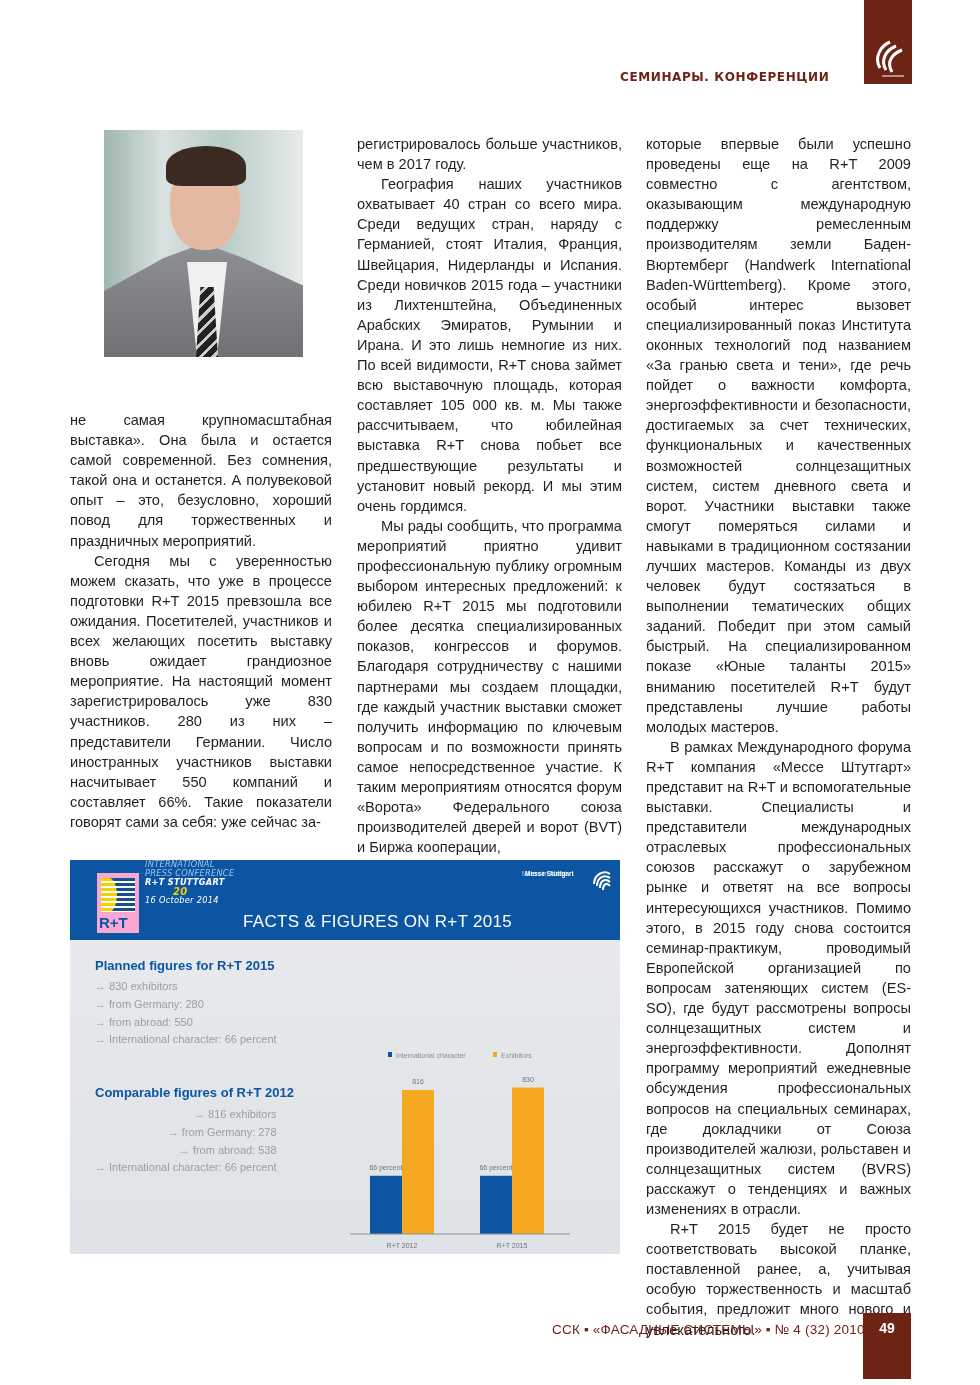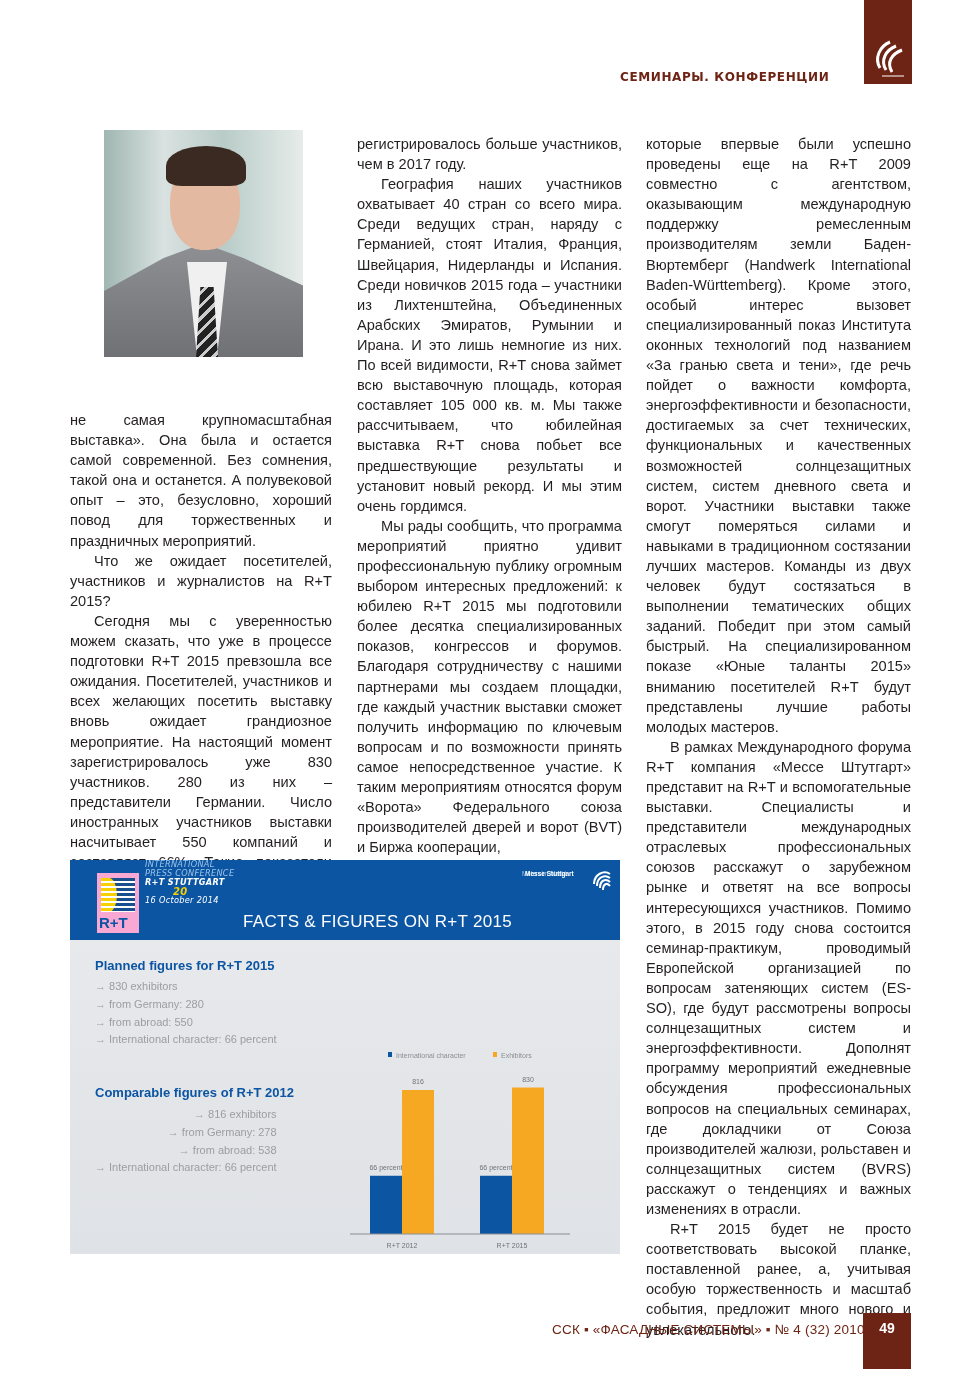--- a/index.html
+++ b/index.html
@@ -33,21 +33,21 @@
   .conf-text .date { color:#fff; }
   .slide-title { position:absolute; left:173px; top:52px; font-size:17px; color:#fff; letter-spacing:0.3px;text-align:right; }
   .slogan { position:absolute; left:452px; top:10px; font-size:6.5px; color:#9dc4e9; }
   .messe { position:absolute; left:525px; top:10px; font-size:6.5px; color:#fff; font-weight:bold; }
   .ms-logo { position:absolute; left:519px; top:8px; }
   .slide-body { position:absolute; left:0; top:80px; width:550px; height:314px; }
   .fig-head { position:absolute; left:25px; font-size:13px; color:#0c55a3; font-weight:bold; }
   .fig-list { position:absolute; left:25px; font-size:11px; line-height:17.8px; color:#9a9da2; margin:0; padding:0; list-style:none; }
   .chart { position:absolute; left:268px; top:104px; }
   .footer { position:absolute; left:552px; top:1322px; font-size:13.5px; color:#6e2414; letter-spacing:0.2px; }
-  .page-tab { position:absolute; left:863px; top:1313px; width:48px; height:56px; background:#6e2414; }
+  .page-tab { position:absolute; left:863px; top:1313px; width:48px; height:66px; background:#6e2414; }
   .page-num { position:absolute; left:0; width:48px; top:7px; text-align:center; color:#fff; font-weight:bold; font-size:14px; }
 </style>
 </head>
 <body>
 
 <div class="brand-tab">
   <svg width="36" height="40" viewBox="0 0 36 40">
     <path d="M10 30 C4 20 10 8 20 4" stroke="#fff" stroke-width="3" fill="none"></path>
     <path d="M16 32 C10 22 16 12 26 8" stroke="#fff" stroke-width="3" fill="none"></path>
     <path d="M22 34 C16 24 22 16 32 12" stroke="#fff" stroke-width="3" fill="none"></path>
@@ -59,21 +59,20 @@
 <div class="photo">
   <div class="suit"></div>
     <div class="shirt"></div>
     <div class="tie"></div>
   <div class="head"></div>
     <div class="hair"></div>
 </div>
 
 <div class="col" id="c1">
     <p style="hyphens: auto;">не самая крупномасштабная выставка». Она была и остается самой современной. Без сомнения, такой она и останется. А полувековой опыт – это, безусловно, хороший повод для торжественных и праздничных мероприятий.</p>
-    <p class="ind" style="hyphens: auto;">Что же ожидает посетителей, участников и журналистов на R+T 2015?</p>
     <p class="ind" style="hyphens: auto;">Сегодня мы с уверенностью можем сказать, что уже в процессе подготовки R+T 2015 превзошла все ожидания. Посетителей, участников и всех желающих посетить выставку вновь ожидает грандиозное мероприятие. На настоящий момент зарегистрировалось уже 830 участников. 280 из них – представители Германии. Число иностранных участников выставки насчитывает 550 компаний и составляет 66%. Такие показатели говорят сами за себя: уже сейчас за-</p>
   </div>
 <div class="col" id="c2">
     <p style="hyphens: auto;">регистрировалось больше участников, чем в 2017 году.</p>
     <p class="ind" style="hyphens: auto;">География наших участников охватывает 40 стран со всего мира. Среди ведущих стран, наряду с Германией, стоят Италия, Франция, Швейцария, Нидерланды и Испания. Среди новичков 2015 года – участники из Лихтенштейна, Объединенных Арабских Эмиратов, Румынии и Ирана. И это лишь немногие из них. По всей видимости, R+T снова займет всю выставочную площадь, которая составляет 105 000 кв. м. Мы также рассчитываем, что юбилейная выставка R+T снова побьет все предшествующие результаты и установит новый рекорд. И мы этим очень гордимся.</p>
     <p class="ind" style="hyphens: auto;">Мы рады сообщить, что программа мероприятий приятно удивит профессиональную публику огромным выбором интересных предложений: к юбилею R+T 2015 мы подготовили более десятка специализированных показов, конгрессов и форумов. Благодаря сотрудничеству с нашими партнерами мы создаем площадки, где каждый участник выставки сможет получить информацию по ключевым вопросам и по возможности принять самое непосредственное участие. К таким мероприятиям относятся форум «Ворота» Федерального союза производителей дверей и ворот (BVT) и Биржа кооперации,</p>
   </div>
 <div class="col" id="c3">
     <p style="hyphens: auto;">которые впервые были успешно проведены еще на R+T 2009 совместно с агентством, оказывающим международную поддержку ремесленным производителям земли Баден-Вюртемберг (Handwerk International Baden-Württemberg). Кроме этого, особый интерес вызовет специализированный показ Института оконных технологий под названием «За гранью света и тени», где речь пойдет о важности комфорта, энергоэффективности и безопасности, достигаемых за счет технических, функциональных и качественных возможностей солнцезащитных систем, систем дневного света и ворот. Участники выставки также смогут померяться силами и навыками в традиционном состязании лучших мастеров. Команды из двух человек будут состязаться в выполнении тематических общих заданий. Победит при этом самый быстрый. На специализированном показе «Юные таланты 2015» вниманию посетителей R+T будут представлены лучшие работы молодых мастеров.</p>
     <p class="ind" style="hyphens: auto;">В рамках Международного форума R+T компания «Мессе Штутгарт» представит на R+T и вспомогательные выставки. Специалисты и представители международных отраслевых профессиональных союзов расскажут о зарубежном рынке и ответят на все вопросы интересующихся участников. Помимо этого, в 2015 году снова состоится семинар-практикум, проводимый Европейской организацией по вопросам затеняющих систем (ES-SO), где будут рассмотрены вопросы солнцезащитных систем и энергоэффективности. Дополнят программу мероприятий ежедневные обсуждения профессиональных вопросов на специальных семинарах, где докладчики от Союза производителей жалюзи, рольставен и солнцезащитных систем (BVRS) расскажут о тенденциях и важных изменениях в отрасли.</p>

